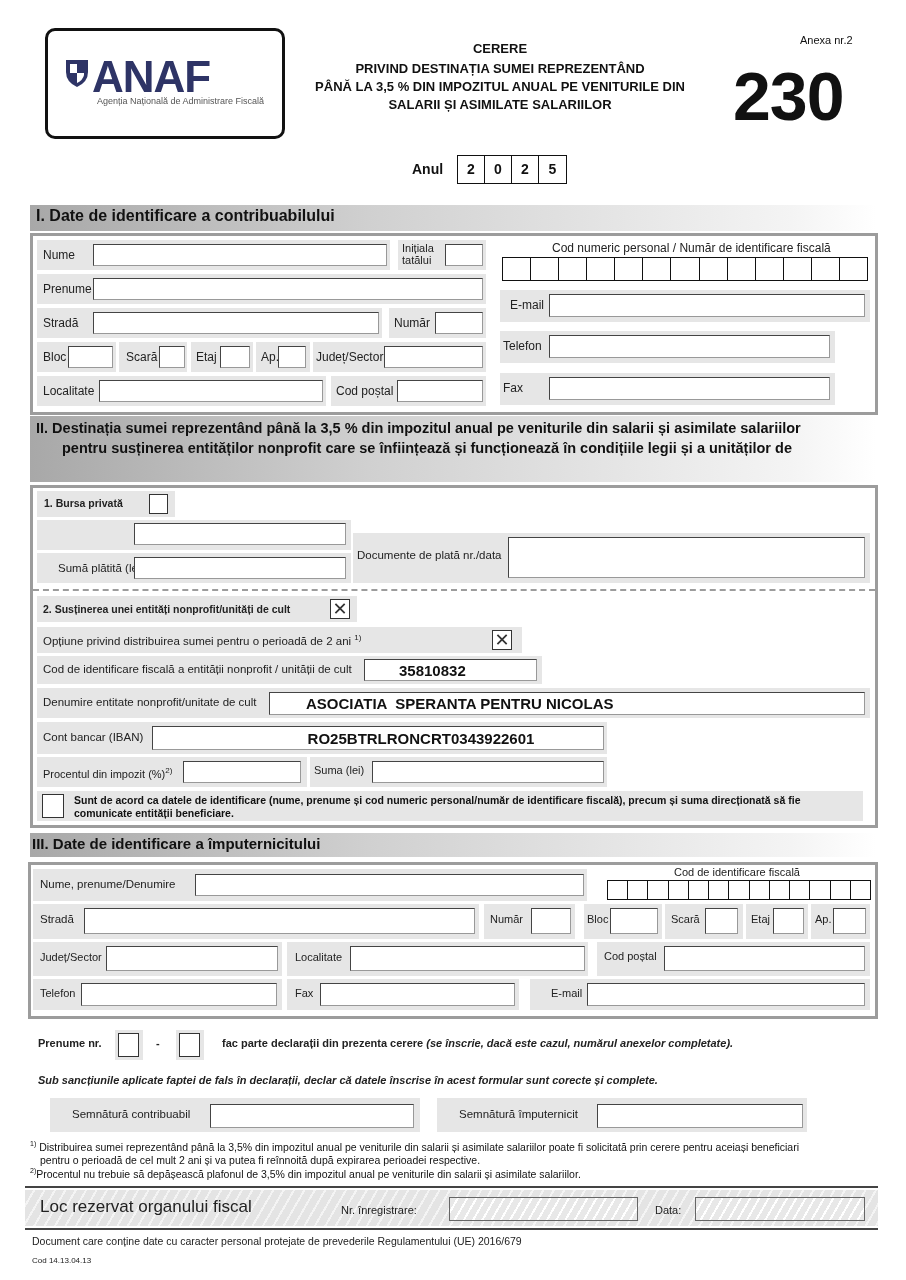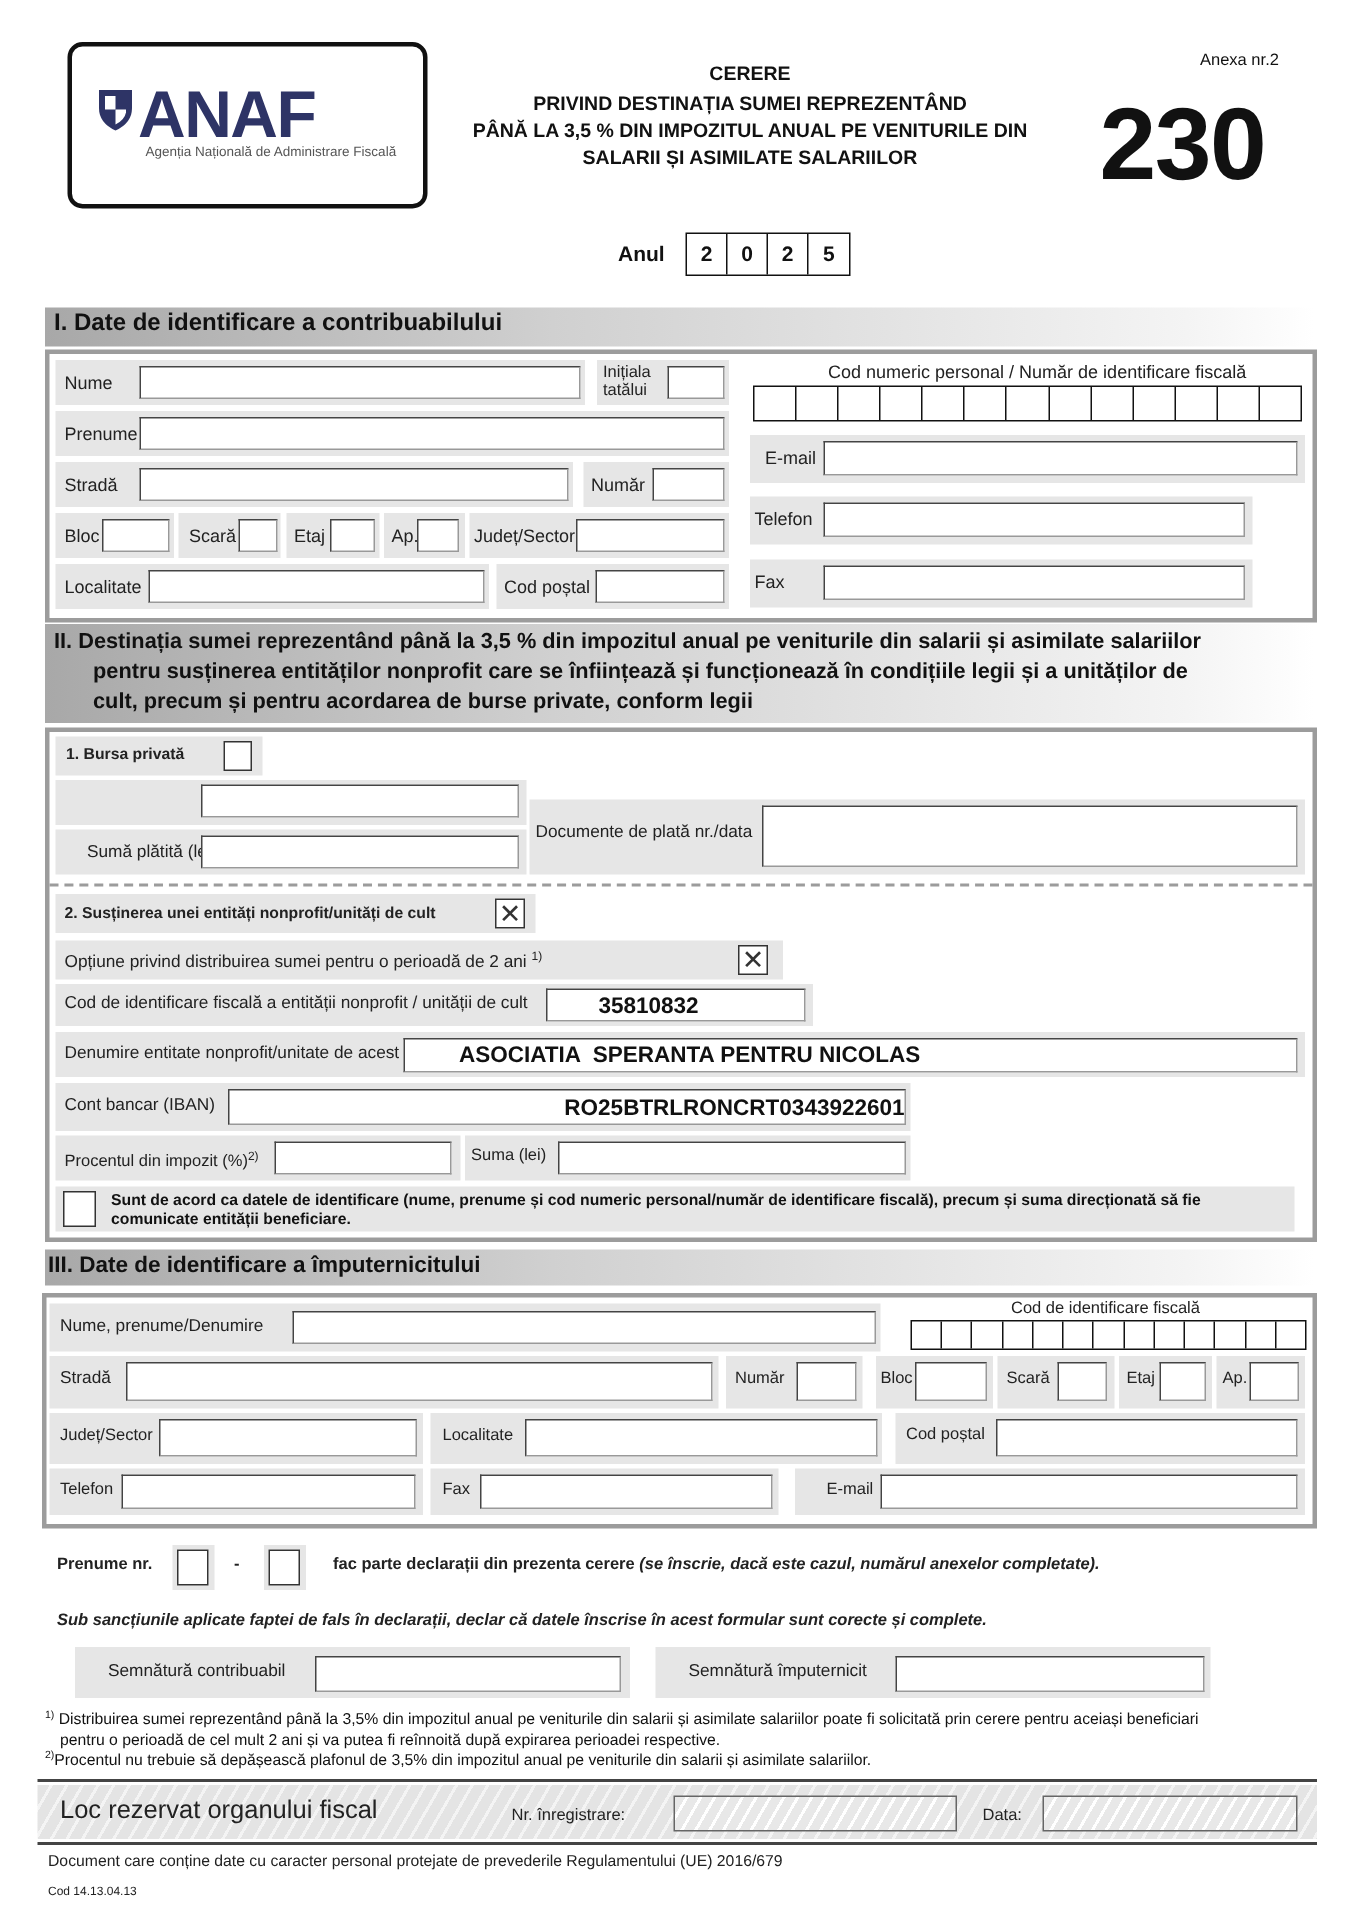--- a/index.html
+++ b/index.html
@@ -124,21 +124,20 @@
 <div class="abs row" style="left:500px; top:331px; width:335px; height:32px;"></div>
 <div class="abs lbl" style="left:503px; top:339px;">Telefon</div>
 <div class="abs inp" style="left:549px; top:335px; width:281px; height:23px;"></div>
 <div class="abs row" style="left:500px; top:373px; width:335px; height:32px;"></div>
 <div class="abs lbl" style="left:503px; top:381px;">Fax</div>
 <div class="abs inp" style="left:549px; top:377px; width:281px; height:23px;"></div>
 
 <div class="abs sec-head" style="top:416px; height:66px; font-size:14.5px; line-height:20px; padding:2px 6px;">
   <div>II.  Destinația sumei reprezentând până la 3,5 % din impozitul anual pe veniturile din salarii și asimilate salariilor</div>
   <div style="padding-left:26px;">pentru susținerea entităților nonprofit care se înființează și funcționează în condițiile legii și a unităților de</div>
-  <div style="padding-left:26px;">cult, precum și pentru acordarea de burse private, conform legii</div>
 </div>
 <div class="abs sec-frame" style="left:30px; top:485px; width:848px; height:343px;"></div>
 
 <div class="abs row" style="left:37px; top:491px; width:138px; height:26px;"></div>
 <div class="abs lbl" style="left:44px; top:497px; font-size:10.5px; font-weight:bold;">1. Bursa privată</div>
 <div class="abs chk" style="left:149px; top:494px; width:19px; height:20px;"></div>
 
 <div class="abs row" style="left:37px; top:520px; width:314px; height:30px;"></div>
 <div class="abs lbl" style="left:43px; top:527px; font-size:11.5px;margin-top:39px;">Contract nr./data</div>
 <div class="abs inp" style="left:134px; top:523px; width:212px; height:22px;"></div>
@@ -157,26 +156,26 @@
 
 <div class="abs row" style="left:37px; top:627px; width:485px; height:26px;"></div>
 <div class="abs lbl" style="left:43px; top:633px; font-size:11.5px;"><span>Opțiune privind distribuirea sumei pentru o perioadă de 2 ani</span> <sup style="font-size:8px;">1)</sup></div>
 <div class="abs chk-x" style="left:492px; top:630px; width:20px; height:20px; font-size:18px; line-height:18px; text-align:center; color:#333;">✕</div>
 
 <div class="abs row" style="left:37px; top:656px; width:505px; height:28px;"></div>
 <div class="abs lbl" style="left:43px; top:663px; font-size:11.5px;">Cod de identificare fiscală a entității nonprofit / unității de cult</div>
 <div class="abs inp val" style="left:364px; top:659px; width:173px; height:22px; line-height:21px; text-align:left; padding-left:34px;">35810832</div>
 
 <div class="abs row" style="left:37px; top:688px; width:833px; height:30px;"></div>
-<div class="abs lbl" style="left:43px; top:696px; font-size:11.5px;">Denumire entitate nonprofit/unitate de acest</div>
+<div class="abs lbl" style="left:43px; top:696px; font-size:11.5px;">Denumire entitate nonprofit/unitate de cult</div>
 <div class="abs inp val" style="left:269px; top:692px; width:596px; height:23px; line-height:22px; text-align:left; padding-left:36px; white-space:pre;">ASOCIATIA  SPERANTA PENTRU NICOLAS</div>
 
 <div class="abs row" style="left:37px; top:722px; width:570px; height:32px;"></div>
 <div class="abs lbl" style="left:43px; top:731px; font-size:11.5px;">Cont bancar (IBAN)</div>
-<div class="abs inp val" style="left:152px; top:726px; width:452px; height:24px; line-height:23px; text-align:right; padding-left:86px;">RO25BTRLRONCRT0343922601</div>
+<div class="abs inp val" style="left:152px; top:726px; width:452px; height:24px; line-height:23px; text-align:center; padding-left:86px;">RO25BTRLRONCRT0343922601</div>
 
 <div class="abs row" style="left:37px; top:757px; width:270px; height:30px;"></div>
 <div class="abs lbl" style="left:43px; top:766px; font-size:11px;"><span>Procentul din impozit (%)</span><sup style="font-size:8px;">2)</sup></div>
 <div class="abs inp" style="left:183px; top:761px; width:118px; height:22px;"></div>
 <div class="abs row" style="left:310px; top:757px; width:297px; height:30px;"></div>
 <div class="abs lbl" style="left:314px; top:764px; font-size:11px;">Suma (lei)</div>
 <div class="abs inp" style="left:372px; top:761px; width:232px; height:22px;"></div>
 
 <div class="abs row" style="left:37px; top:791px; width:826px; height:30px;"></div>
 <div class="abs chk" style="left:42px; top:794px; width:22px; height:24px;"></div>

